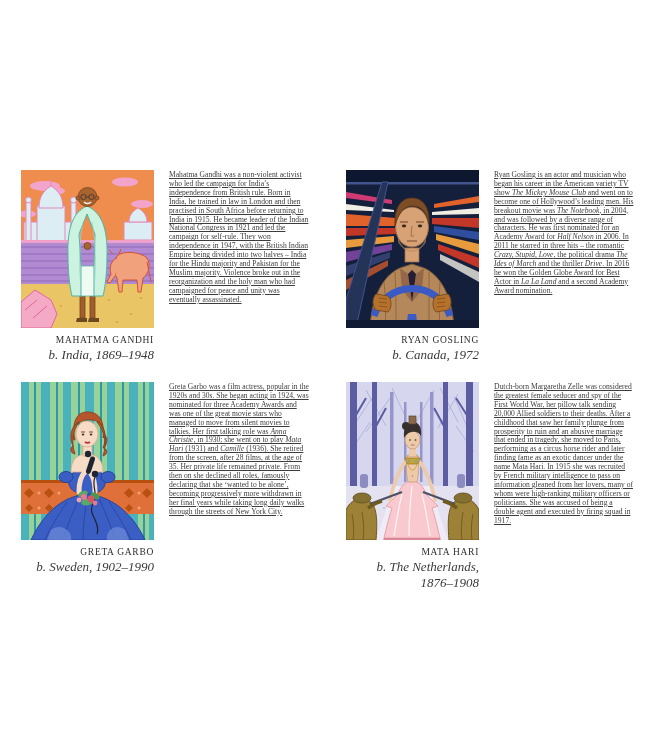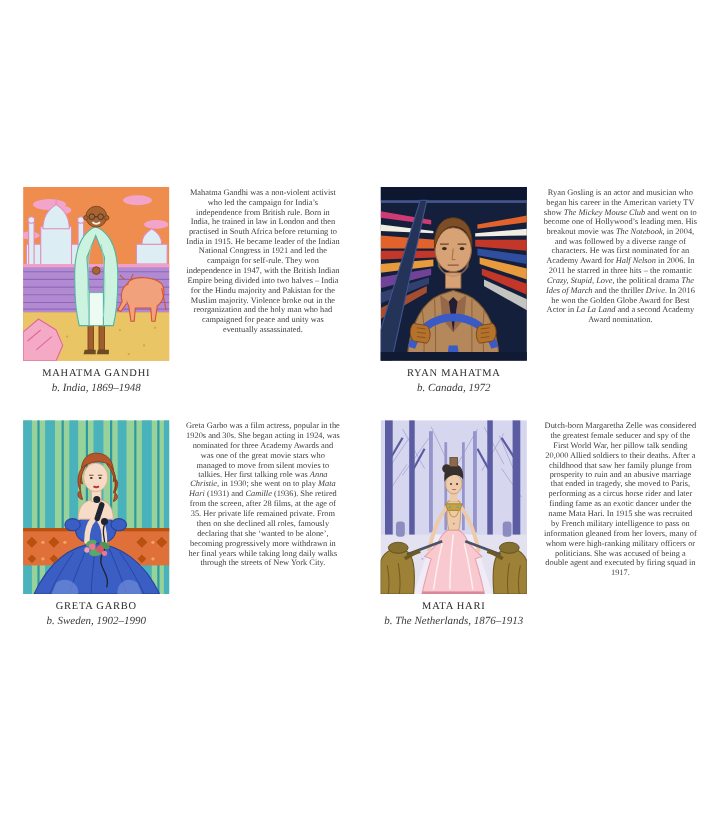--- a/index.html
+++ b/index.html
@@ -9,38 +9,38 @@
     position:relative; overflow:hidden;
     font-family:"Liberation Serif", serif;
     color:#3c3c3c;
   }
   .page { position:absolute; inset:0; background:#fff; }
   .entry { position:absolute; display:flex; gap:15px; }
   .entry.gandhi   { left:21px;  top:170px; }
   .entry.gosling  { left:346px; top:170px; }
   .entry.garbo    { left:21px;  top:382px; }
   .entry.matahari { left:346px; top:382px; }
-  .fig-col { width:133px; flex:0 0 133px; text-align:center; }
+  .fig-col { width:133px; flex:0 0 133px; text-align:right; }
   .illo { width:133px; height:158px; display:block; }
   .illo svg { display:block; width:133px; height:158px; }
   .person-name {
     margin-top:7px;
     font-size:9.5px; font-weight:normal;
     letter-spacing:0.7px; color:#2e2e2e;
     font-family:"Liberation Serif", serif;
     white-space:nowrap;
   }
   .person-birth {
     margin-top:1.5px;
-    font-size:10px; font-style:italic; color:#3a3a3a;
+    font-size:13px; font-style:italic; color:#3a3a3a;
   }
   .bio {
     width:140px; flex:0 0 140px;
     font-size:7.6px; line-height:8.9px;
-    text-align:center; padding-top:1px;
+    text-align:left; padding-top:1px;text-decoration:underline;
   }
   .bio em { font-style:italic; }
 </style>
 </head>
 <body>
 
 <main class="page">
 
   <section class="entry gandhi">
     <div class="fig-col">
@@ -166,21 +166,21 @@
           <path d="M28 146 A40 40 0 0 1 104 146" fill="none" stroke="#3a5ac6" stroke-width="7"></path>
           <path d="M62 144 L70 144 L72 158 L60 158 Z" fill="#3a5ac6"></path>
           <g fill="#b5722d" stroke="#7c4a16" stroke-width="0.9">
             <path d="M30 124 C26 128 26 136 30 140 L42 142 C46 138 46 130 42 126 Z"></path>
             <path d="M102 124 C106 128 106 136 102 140 L90 142 C86 138 86 130 90 126 Z"></path>
           </g>
           <path d="M33 128 L41 129 M33 132 L41 133 M33 136 L41 137 M99 128 L91 129 M99 132 L91 133 M99 136 L91 137" stroke="#7c4a16" stroke-width="0.7"></path>
           <rect y="150" width="133" height="8" fill="#101a33"></rect>
         </svg>
       </div>
-      <h2 class="person-name">RYAN MAHATMA</h2>
+      <h2 class="person-name">RYAN GOSLING</h2>
       <p class="person-birth">b. Canada, 1972</p>
     </div>
     <p class="bio"><span>Ryan Gosling is an actor and musician who began his career in the American variety TV show </span><em>The Mickey Mouse Club</em><span> and went on to become one of Hollywood’s leading men. His breakout movie was </span><em>The Notebook</em><span>, in 2004, and was followed by a diverse range of characters. He was first nominated for an Academy Award for </span><em>Half Nelson</em><span> in 2006. In 2011 he starred in three hits – the romantic </span><em>Crazy, Stupid, Love</em><span>, the political drama </span><em>The Ides of March</em><span> and the thriller </span><em>Drive</em><span>. In 2016 he won the Golden Globe Award for Best Actor in </span><em>La La Land</em><span> and a second Academy Award nomination.</span></p>
   </section>
 
   <section class="entry garbo">
     <div class="fig-col">
       <div class="illo">
         <svg viewBox="0 0 133 158" xmlns="http://www.w3.org/2000/svg">
           <rect width="133" height="158" fill="#97d29a"></rect>
@@ -338,18 +338,18 @@
             <path d="M6 132 C8 142 8 150 7 158 M16 130 C18 142 18 150 17 158" stroke="#6e5a20" stroke-width="0.9" fill="none"></path>
             <path d="M133 128 C129 118 119 114 111 118 C103 122 101 134 103 158 L133 158 Z" fill="#9c8136" stroke="#6e5a20" stroke-width="1"></path>
             <ellipse cx="117" cy="116" rx="9" ry="5" fill="#847031" stroke="#5e4e1c" stroke-width="0.8"></ellipse>
             <path d="M109 122 L77 110" stroke="#4c5266" stroke-width="2.4"></path>
             <path d="M111 126 C105 122 101 120 97 119" stroke="#6e5a20" stroke-width="3.4" fill="none"></path>
             <path d="M127 132 C125 142 125 150 126 158 M117 130 C115 142 115 150 116 158" stroke="#6e5a20" stroke-width="0.9" fill="none"></path>
           </g>
         </svg>
       </div>
       <h2 class="person-name">MATA HARI</h2>
-      <p class="person-birth">b. The Netherlands, 1876–1913</p>
+      <p class="person-birth">b. The Netherlands, 1876–1908</p>
     </div>
     <p class="bio"><span>Dutch-born Margaretha Zelle was considered the greatest female seducer and spy of the First World War, her pillow talk sending 20,000 Allied soldiers to their deaths. After a childhood that saw her family plunge from prosperity to ruin and an abusive marriage that ended in tragedy, she moved to Paris, performing as a circus horse rider and later finding fame as an exotic dancer under the name Mata Hari. In 1915 she was recruited by French military intelligence to pass on information gleaned from her lovers, many of whom were high-ranking military officers or politicians. She was accused of being a double agent and executed by firing squad in 1917.</span></p>
   </section>
 
 </main>
 
 </body></html>

